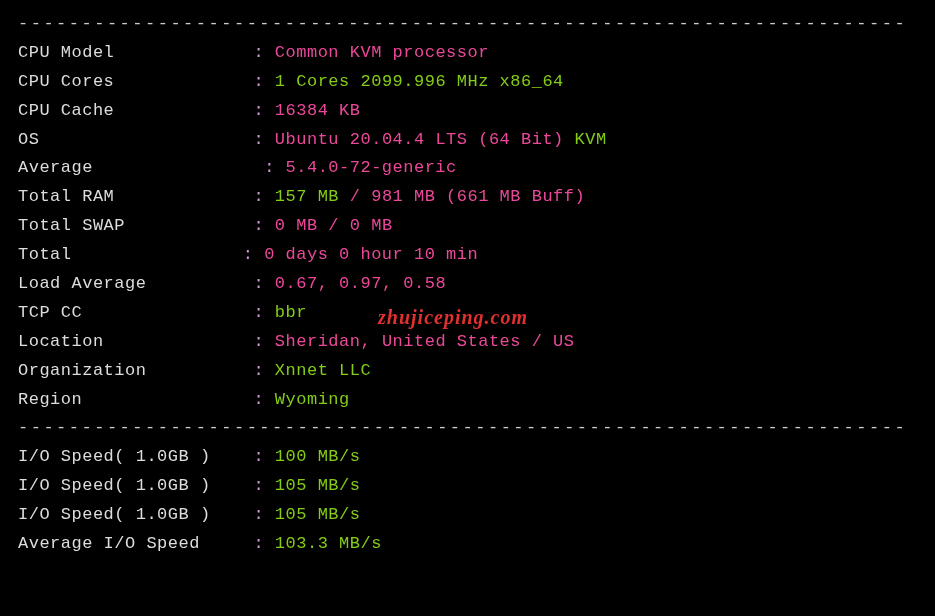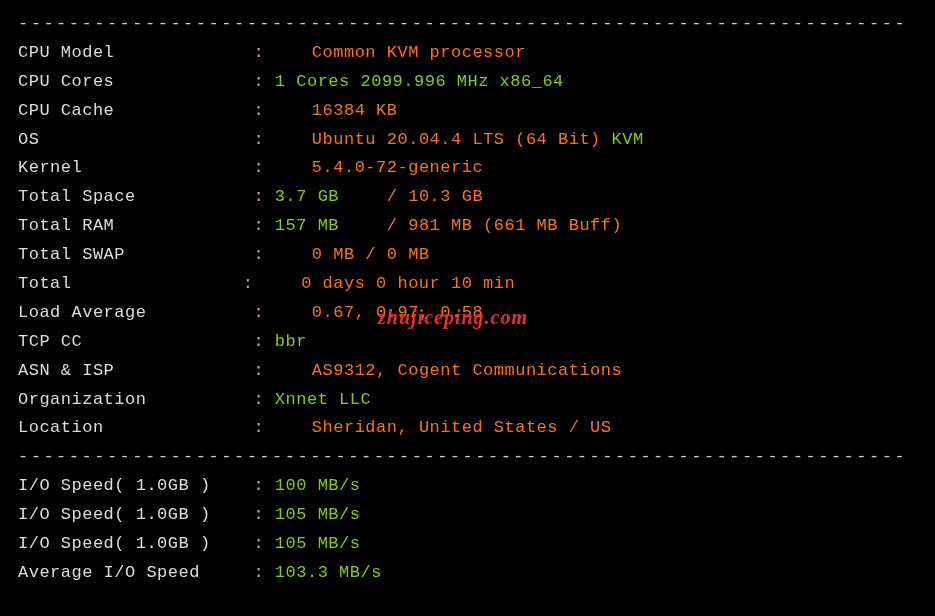--- a/index.html
+++ b/index.html
@@ -17,21 +17,21 @@
       height: 616px;
       line-height: 1.7;
       letter-spacing: 0.5px;
       position: relative;
     }
     .line {
       white-space: pre;
     }
     .label { color: #dddddd; }
     .colon { color: #cc99cc; }
-    .cyan { color: #f97316; margin-left: 37px; }
+    .cyan { color: #ec4899; }
     .yellow { color: #84cc16; }
     .white { color: #dddddd; }
     .dash-line { color: #cccccc; letter-spacing: 2.5px; }
     .watermark {
       position: absolute;
       color: #ee3333;
       font-family: 'Times New Roman', serif;
       font-size: 20px;
       font-style: italic;
       font-weight: bold;
@@ -43,29 +43,28 @@
   </style>
 </head>
 <body>
 
 <div id="root">
     <div class="line dash-line">----------------------------------------------------------------------</div>
     <div class="line"><span class="label">CPU Model            </span><span class="colon"> : </span><span class="cyan">Common KVM processor</span></div>
     <div class="line"><span class="label">CPU Cores            </span><span class="colon"> : </span><span class="yellow">1 Cores 2099.996 MHz x86_64</span></div>
     <div class="line"><span class="label">CPU Cache            </span><span class="colon"> : </span><span class="cyan">16384 KB</span></div>
     <div class="line"><span class="label">OS                   </span><span class="colon"> : </span><span class="cyan">Ubuntu 20.04.4 LTS (64 Bit)</span><span class="white"> </span><span class="yellow">KVM</span></div>
-    <div class="line"><span class="label">Kernel               </span><span class="colon"> : </span><span class="cyan">5.4.0-72-generic</span></div>
-    <div class="line"><span class="label">Total Space          </span><span class="colon"> : </span><span class="yellow">3.7 GB</span><span class="cyan"> / 10.3 GB</span></div>
+    <div class="line"><span class="label">Average               </span><span class="colon"> : </span><span class="cyan">5.4.0-72-generic</span></div>
     <div class="line"><span class="label">Total RAM            </span><span class="colon"> : </span><span class="yellow">157 MB</span><span class="cyan"> / 981 MB (661 MB Buff)</span></div>
     <div class="line"><span class="label">Total SWAP           </span><span class="colon"> : </span><span class="cyan">0 MB / 0 MB</span></div>
     <div class="line"><span class="label">Total               </span><span class="colon"> : </span><span class="cyan">0 days 0 hour 10 min</span></div>
     <div class="line"><span class="label">Load Average         </span><span class="colon"> : </span><span class="cyan">0.67, 0.97, 0.58</span></div>
     <div class="line"><span class="label">TCP CC               </span><span class="colon"> : </span><span class="yellow">bbr</span></div>
-    <div class="line"><span class="label">ASN &amp; ISP            </span><span class="colon"> : </span><span class="cyan">AS9312, Cogent Communications</span></div>
+    <div class="line"><span class="label">Location             </span><span class="colon"> : </span><span class="cyan">Sheridan, United States / US</span></div>
     <div class="line"><span class="label">Organization         </span><span class="colon"> : </span><span class="yellow">Xnnet LLC</span></div>
-    <div class="line"><span class="label">Location             </span><span class="colon"> : </span><span class="cyan">Sheridan, United States / US</span></div>
+    <div class="line"><span class="label">Region               </span><span class="colon"> : </span><span class="yellow">Wyoming</span></div>
     <div class="line dash-line">----------------------------------------------------------------------</div>
     <div class="line"><span class="label">I/O Speed( 1.0GB )   </span><span class="colon"> : </span><span class="yellow">100 MB/s</span></div>
     <div class="line"><span class="label">I/O Speed( 1.0GB )   </span><span class="colon"> : </span><span class="yellow">105 MB/s</span></div>
     <div class="line"><span class="label">I/O Speed( 1.0GB )   </span><span class="colon"> : </span><span class="yellow">105 MB/s</span></div>
     <div class="line"><span class="label">Average I/O Speed    </span><span class="colon"> : </span><span class="yellow">103.3 MB/s</span></div>
   </div>
 <div class="watermark">zhujiceping.com</div>
 
 </body></html>

